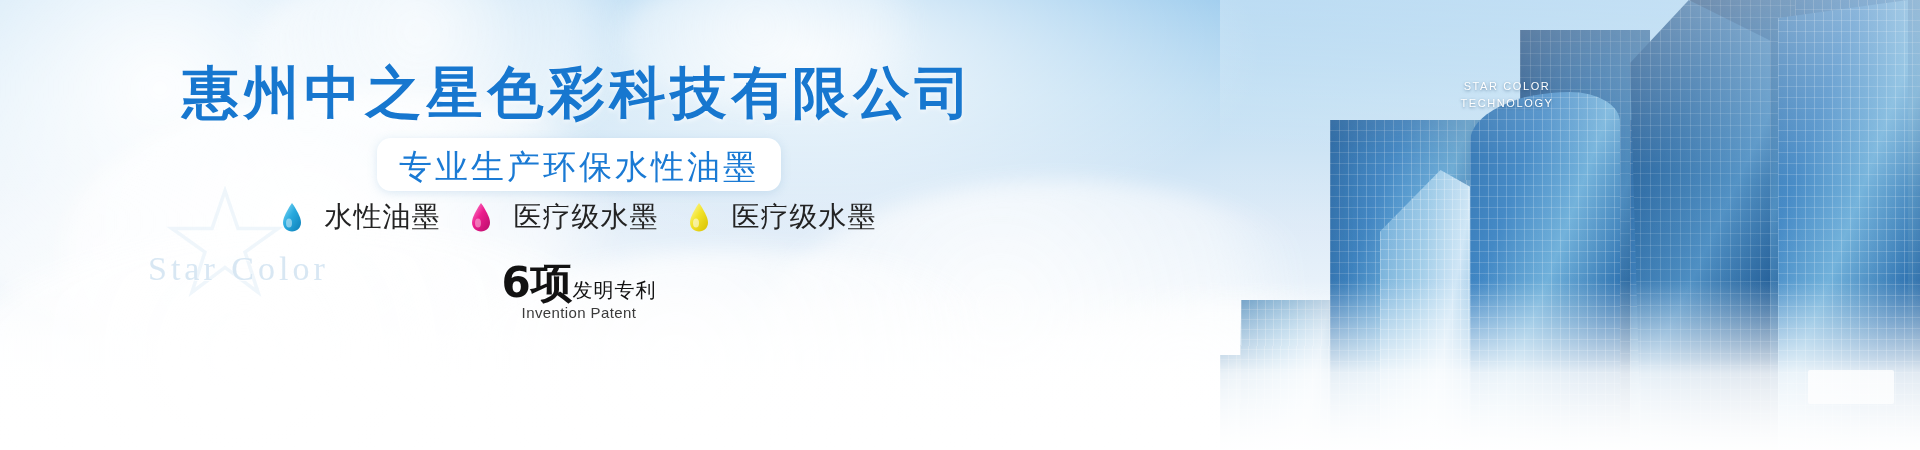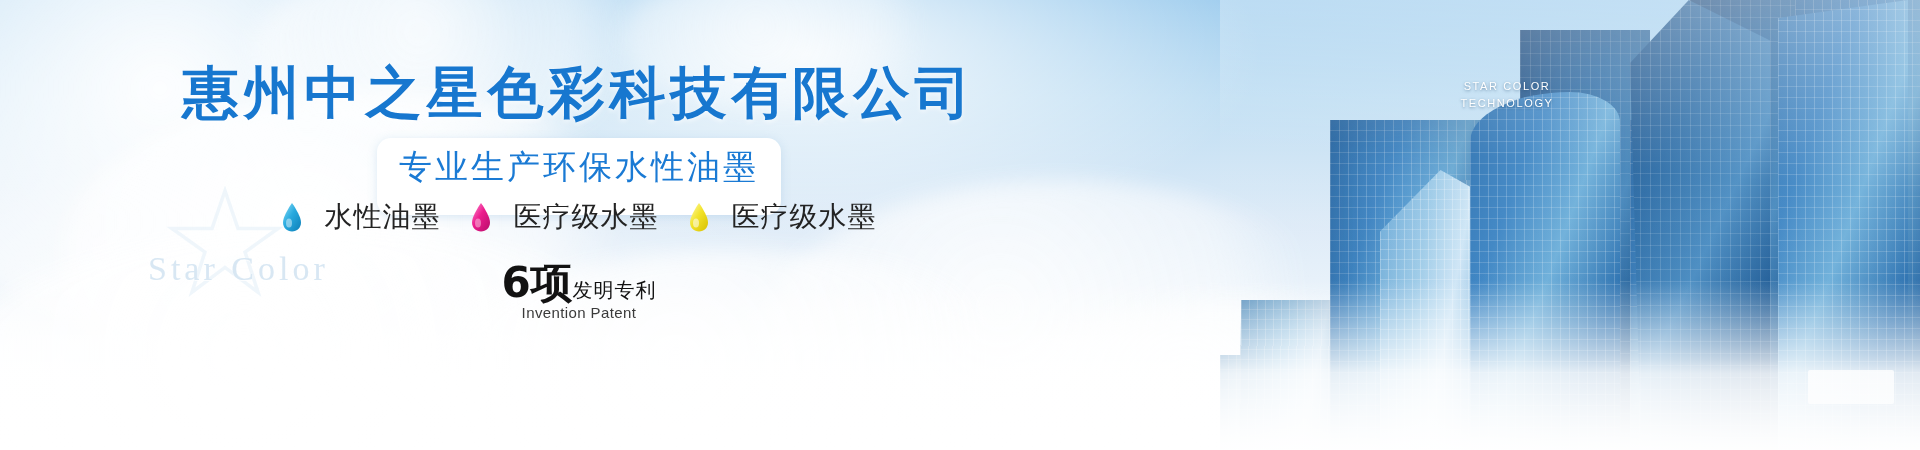--- a/index.html
+++ b/index.html
@@ -231,21 +231,21 @@
   .subtitle-wrap {
     position: absolute;
     left: 0; right: 0;
     top: 138px;
     text-align: center;
   }
   .subtitle-pill {
     display: inline-block;
     background: #ffffff;
     border-radius: 14px;
-    padding: 7px 22px 25px 22px;
+    padding: 7px 22px 1px 22px;
     font-family: "DejaVu Sans", "Liberation Sans", sans-serif;
     font-size: 33px;
     font-weight: 400;
     letter-spacing: 3px;
     color: #1a7ad4;
     box-shadow: 0 2px 10px rgba(120,170,210,0.25);
     white-space: nowrap;
   }
 
   .features {

